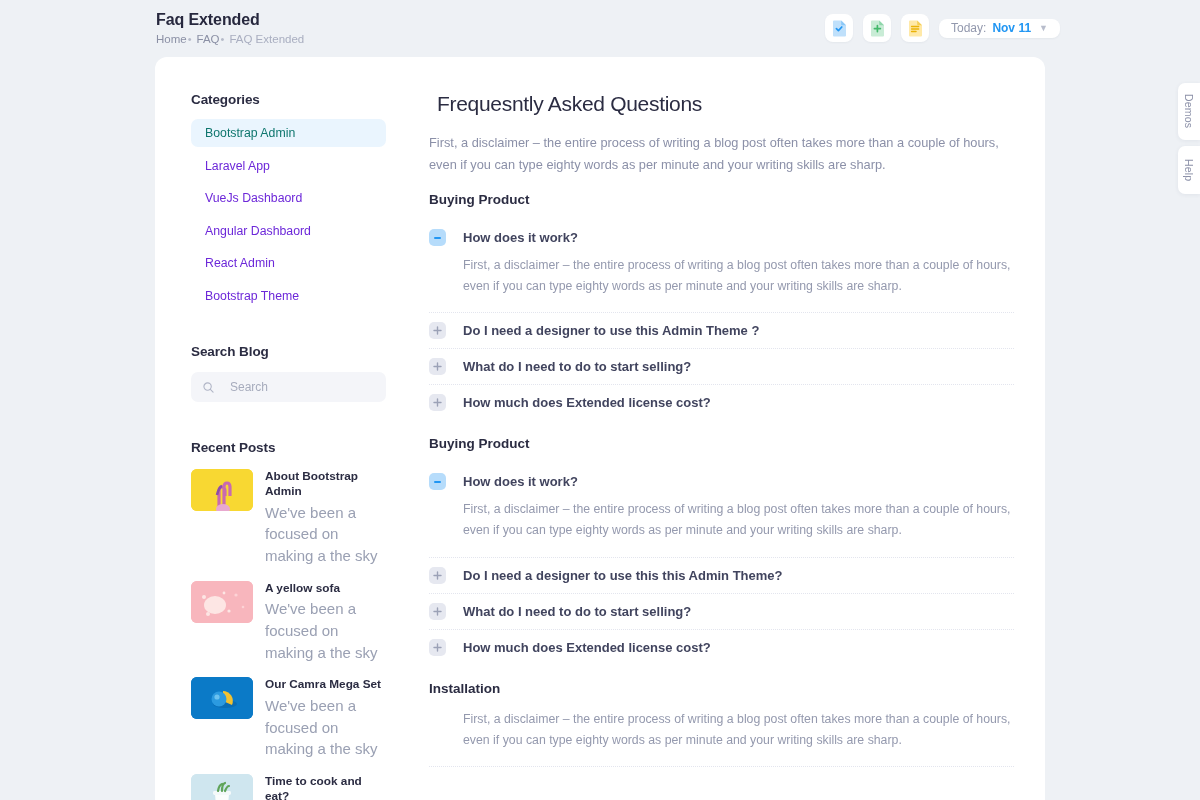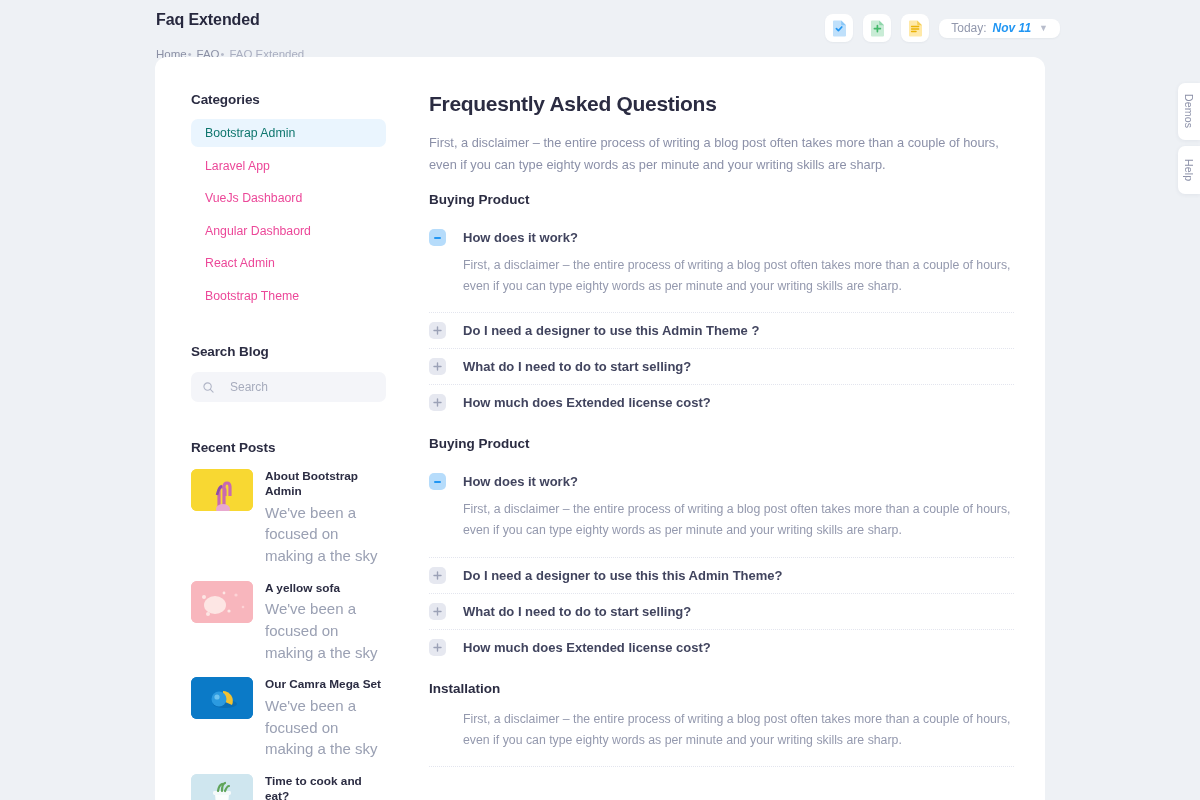--- a/index.html
+++ b/index.html
@@ -13,21 +13,21 @@
 
   
   .topbar {
     position: absolute; left: 0; top: 0; width: 1200px; height: 57px;
   }
   .topbar-title {
     position: absolute; left: 156px; top: 11px;
     font-size: 16px; font-weight: bold; color: #27283e; letter-spacing: -0.1px;
   }
   .breadcrumb {
-    position: absolute; left: 156px; top: 48px;
+    position: absolute; left: 156px; top: 33px;
     display: flex; gap: 0px;
     font-size: 11.5px; color: #8b90a5;
   }
   .bc-item { color: #8b90a5; }
   .bc-item.last { color: #a9aec0; }
   .bc-dot { margin: 0 5px 0 1px; font-size: 11px; color: #b6bbca; }
 
   .topbar-right {
     position: absolute; right: 140px; top: 14px;
     display: flex; align-items: center; gap: 10px;
@@ -36,42 +36,42 @@
     width: 28px; height: 28px; background: #fff; border-radius: 8px;
     display: flex; align-items: center; justify-content: center;
     box-shadow: 0 1px 2px rgba(40,50,80,0.05);
   }
   .date-pill {
     height: 19px; background: #fff; border-radius: 8px;
     display: flex; align-items: center; gap: 6px;
     padding: 0 12px; box-shadow: 0 1px 2px rgba(40,50,80,0.05);
   }
   .date-label { font-size: 12px; color: #9298ad; }
-  .date-value { font-size: 12px; color: #2196f3; font-weight: bold; font-style: italic; }
+  .date-value { font-size: 12px; color: #2196f3; font-weight: bold; }
   .caret { color: #b8bdcc; font-size: 9px; margin-left: 2px; }
 
   
   .card {
     position: absolute; left: 155px; top: 57px;
     width: 890px; height: 743px;
     background: #fff; border-radius: 12px 12px 0 0;
     overflow: hidden;
   }
 
   
   .sidebar { position: absolute; left: 36px; top: 35px; width: 195px; }
   .side-head {
     font-size: 13.5px; font-weight: bold; color: #2b2c42;
     letter-spacing: -0.1px; margin-bottom: 12px;
   }
   .cat-list { display: flex; flex-direction: column; }
   .cat-item {
     height: 28px; display: flex; align-items: center;
     padding: 0 14px; border-radius: 7px;
-    font-size: 12.3px; color: #ec4899; margin-bottom: 4.5px;
+    font-size: 12.3px; color: #6d28d9; margin-bottom: 4.5px;
   }
   .cat-item.active { background: #eaf5fe; color: #0f766e; }
 
   .search-head { margin-top: 30px; }
   .search-box {
     margin-top: 13px; height: 30px; background: #f4f5f9;
     border-radius: 7px; display: flex; align-items: center;
     padding: 0 12px; gap: 16px;
   }
   .search-ph { font-size: 12px; color: #a7acbd; }
@@ -82,21 +82,21 @@
   .post-title {
     font-size: 11.8px; font-weight: bold; color: #2b2c42; line-height: 1.3;
   }
   .post-desc {
     font-size: 15px; color: #9aa0b3; line-height: 1.45; margin-top: 2px;
   }
 
   
   .main { position: absolute; left: 274px; top: 35px; width: 585px; }
   .main-title {
-    font-size: 21px; font-weight: bold; color: #2b2c42; letter-spacing: -0.3px;
+    font-size: 21px; font-weight: normal; color: #2b2c42; letter-spacing: -0.3px; margin-left: 8px;
   }
   .main-sub {
     margin-top: 16px; font-size: 12.8px; color: #8b90a8; line-height: 1.72;
   }
   .faq-group { margin-top: 16px; }
   .group-title {
     font-size: 13.5px; font-weight: bold; color: #2b2c42; margin-bottom: 13px;
   }
   .faq-item { border-bottom: 1px dotted #e3e5ee; }
   .faq-item.last { border-bottom: none; }

